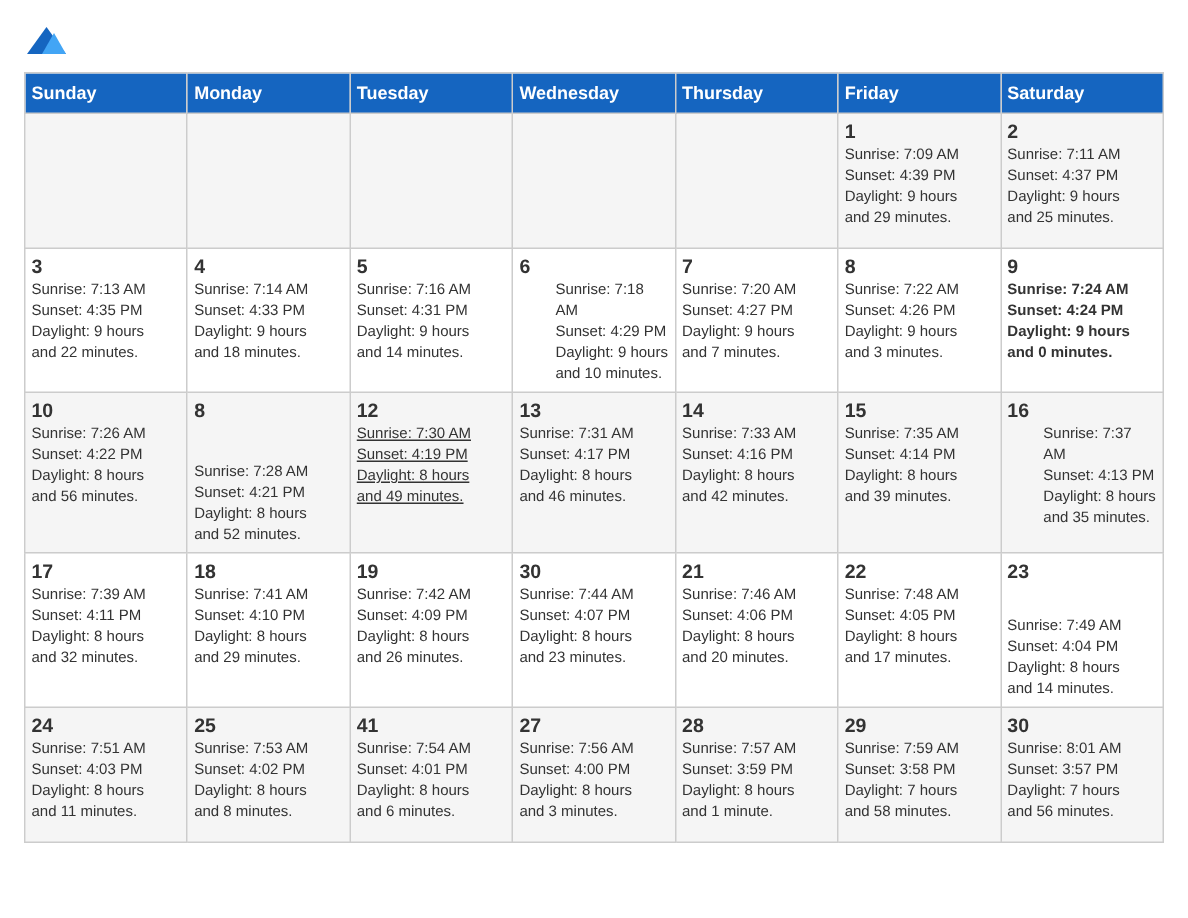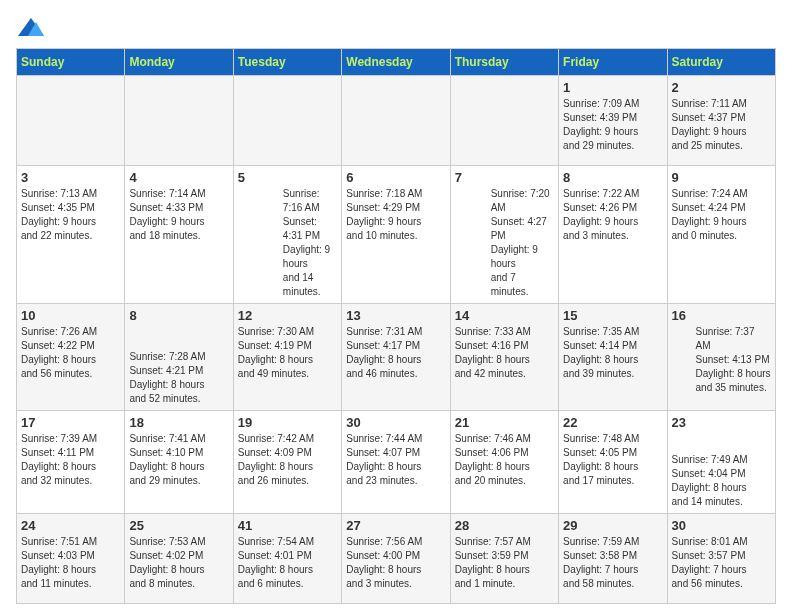--- a/index.html
+++ b/index.html
@@ -47,21 +47,21 @@
       font-size: 16px;
       color: #555;
     }
     table {
       width: 100%;
       border-collapse: collapse;
       table-layout: fixed;
     }
     thead th {
       background-color: #1565c0;
-      color: #bef264;
+      color: #ffffff;
       font-size: 12px;
       font-weight: bold;
       padding: 6px 4px;
       text-align: left;
       border: 1px solid #ccc;
     }
     tbody td {
       vertical-align: top;
       border: 1px solid #ccc;
       padding: 4px;
@@ -155,49 +155,49 @@
         </td>
         <td>
           <span class="day-number">4</span>
           <div class="day-info" style="white-space: pre-line;">Sunrise: 7:14 AM
 Sunset: 4:33 PM
 Daylight: 9 hours
 and 18 minutes.</div>
         </td>
         <td>
           <span class="day-number">5</span>
-          <div class="day-info" style="white-space: pre-line; margin-left: 45px;">Sunrise: 7:16 AM
+          <div class="day-info" style="white-space: pre-line;">Sunrise: 7:16 AM
 Sunset: 4:31 PM
 Daylight: 9 hours
 and 14 minutes.</div>
         </td>
         <td>
           <span class="day-number">6</span>
-          <div class="day-info" style="white-space: pre-line;">Sunrise: 7:18 AM
+          <div class="day-info" style="white-space: pre-line; margin-left: 24px;">Sunrise: 7:18 AM
 Sunset: 4:29 PM
 Daylight: 9 hours
 and 10 minutes.</div>
         </td>
         <td>
           <span class="day-number">7</span>
-          <div class="day-info" style="white-space: pre-line; margin-left: 36px;">Sunrise: 7:20 AM
+          <div class="day-info" style="white-space: pre-line;">Sunrise: 7:20 AM
 Sunset: 4:27 PM
 Daylight: 9 hours
 and 7 minutes.</div>
         </td>
         <td>
           <span class="day-number">8</span>
           <div class="day-info" style="white-space: pre-line;">Sunrise: 7:22 AM
 Sunset: 4:26 PM
 Daylight: 9 hours
 and 3 minutes.</div>
         </td>
         <td>
           <span class="day-number">9</span>
-          <div class="day-info" style="white-space: pre-line;">Sunrise: 7:24 AM
+          <div class="day-info" style="white-space: pre-line; font-weight: bold;">Sunrise: 7:24 AM
 Sunset: 4:24 PM
 Daylight: 9 hours
 and 0 minutes.</div>
         </td>
       </tr>
       <tr>
         <td>
           <span class="day-number">10</span>
           <div class="day-info" style="white-space: pre-line;">Sunrise: 7:26 AM
 Sunset: 4:22 PM
@@ -206,21 +206,21 @@
         </td>
         <td>
           <span class="day-number">8</span>
           <div class="day-info" style="white-space: pre-line; margin-top: 27px;">Sunrise: 7:28 AM
 Sunset: 4:21 PM
 Daylight: 8 hours
 and 52 minutes.</div>
         </td>
         <td>
           <span class="day-number">12</span>
-          <div class="day-info" style="white-space: pre-line;">Sunrise: 7:30 AM
+          <div class="day-info" style="white-space: pre-line; text-decoration: underline;">Sunrise: 7:30 AM
 Sunset: 4:19 PM
 Daylight: 8 hours
 and 49 minutes.</div>
         </td>
         <td>
           <span class="day-number">13</span>
           <div class="day-info" style="white-space: pre-line;">Sunrise: 7:31 AM
 Sunset: 4:17 PM
 Daylight: 8 hours
 and 46 minutes.</div>

